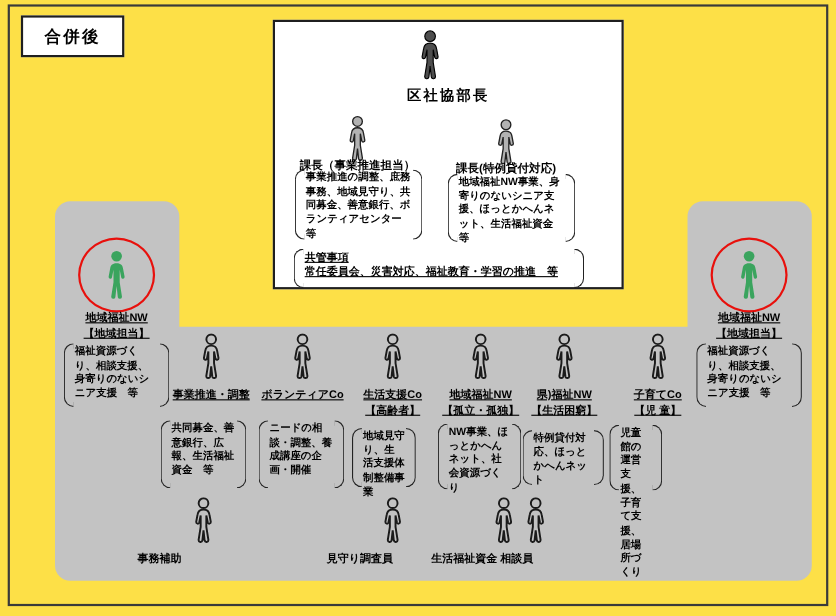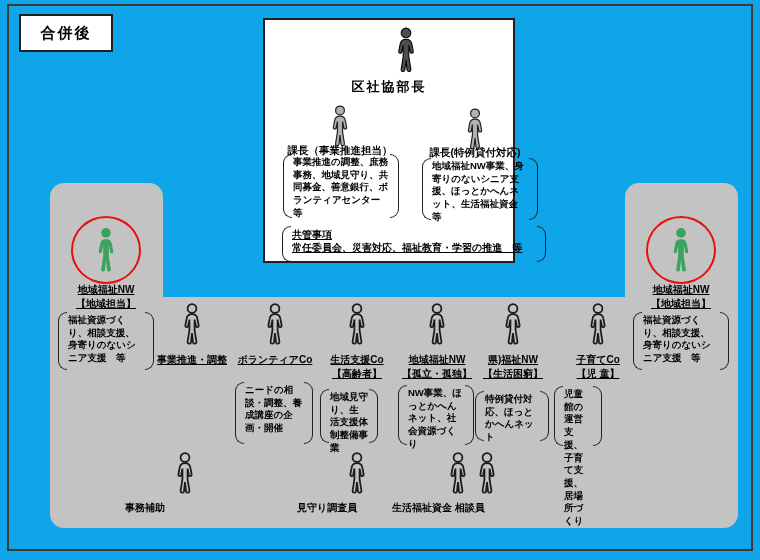--- a/index.html
+++ b/index.html
@@ -1,33 +1,33 @@
 <!DOCTYPE html>
 <html><head>
 <meta charset="utf-8">
 <style>
   * { margin:0; padding:0; box-sizing:border-box; }
   html,body { width:760px; height:560px; background:#fff;
     font-family:"Liberation Sans","DejaVu Sans",sans-serif; color:#000; }
-  .canvas { position:relative; width:760px; height:560px; overflow:hidden; background:#0ea5e9; }
+  .canvas { position:relative; width:760px; height:560px; overflow:hidden; background:#fde047; }
   .outer-frame { position:absolute; left:7px; top:4px; width:746px; height:547px;
     border:2px solid #3a3a3a; }
   .stage-box { position:absolute; left:19px; top:14px; width:94px; height:38px;
     border:2px solid #1f1f1f; display:flex; align-items:center; justify-content:center;
     font-size:15px; font-weight:bold; letter-spacing:2px; background:#fff; z-index:5; }
 
   
   .tower { position:absolute; top:183px; width:113px; height:120px; background:#c3c3c3;
     border-radius:14px 14px 0 0; }
   .tower.left { left:50px; }  .tower.right { left:625px; }
   .band { position:absolute; left:50px; top:297px; width:688px; height:231px;
     background:#c3c3c3; border-radius:0 0 14px 14px; }
 
   
-  .hq-box { position:absolute; left:263px; top:18px; width:252px; height:245px;
+  .hq-box { position:absolute; left:248px; top:18px; width:319px; height:245px;
     background:#fff; border:2px solid #1f1f1f; z-index:4; }
   .hq-title { position:absolute; left:0; top:58px; width:100%; text-align:center;
     font-size:13px; font-weight:bold; letter-spacing:2px; }
   .mgr-title { position:absolute; width:180px; text-align:center; font-size:10.5px; font-weight:bold; }
 
   
   svg.person { display:block; position:absolute; }
   .p-dark    { fill:#4e4e4e; stroke:#000;  stroke-width:1.4; }
   .p-mid     { fill:#b2b2b2; stroke:#222;  stroke-width:1.8; }
   .p-outline { fill:none;    stroke:#1b1b1b; stroke-width:2.6; }
@@ -131,20 +131,23 @@
   <div class="bkt" style="left:633px;top:312px;width:96px;height:58px">
     <div class="txt">福祉資源づくり、相談支援、身寄りのないシニア支援　等</div>
   </div>
 
   <svg class="person p-outline" style="left:178px;top:303px" width="28" height="42" viewBox="0 0 40 62">
       <use href="#person-shape"></use>
     </svg>
   <div class="unit-name" style="left:137px;top:353px">
     <span class="nm2">事業推進・調整</span>
   </div>
+  <div class="bkt" style="left:146px;top:382px;width:78px;height:62px">
+    <div class="txt">共同募金、善意銀行、広報、生活福祉資金　等</div>
+  </div>
 
   <svg class="person p-outline" style="left:261px;top:303px" width="28" height="42" viewBox="0 0 40 62">
       <use href="#person-shape"></use>
     </svg>
   <div class="unit-name" style="left:220px;top:353px">
     <span class="nm2">ボランティアCo</span>
   </div>
   <div class="bkt" style="left:235px;top:382px;width:78px;height:62px">
     <div class="txt">ニードの相談・調整、養成講座の企画・開催</div>
   </div>

